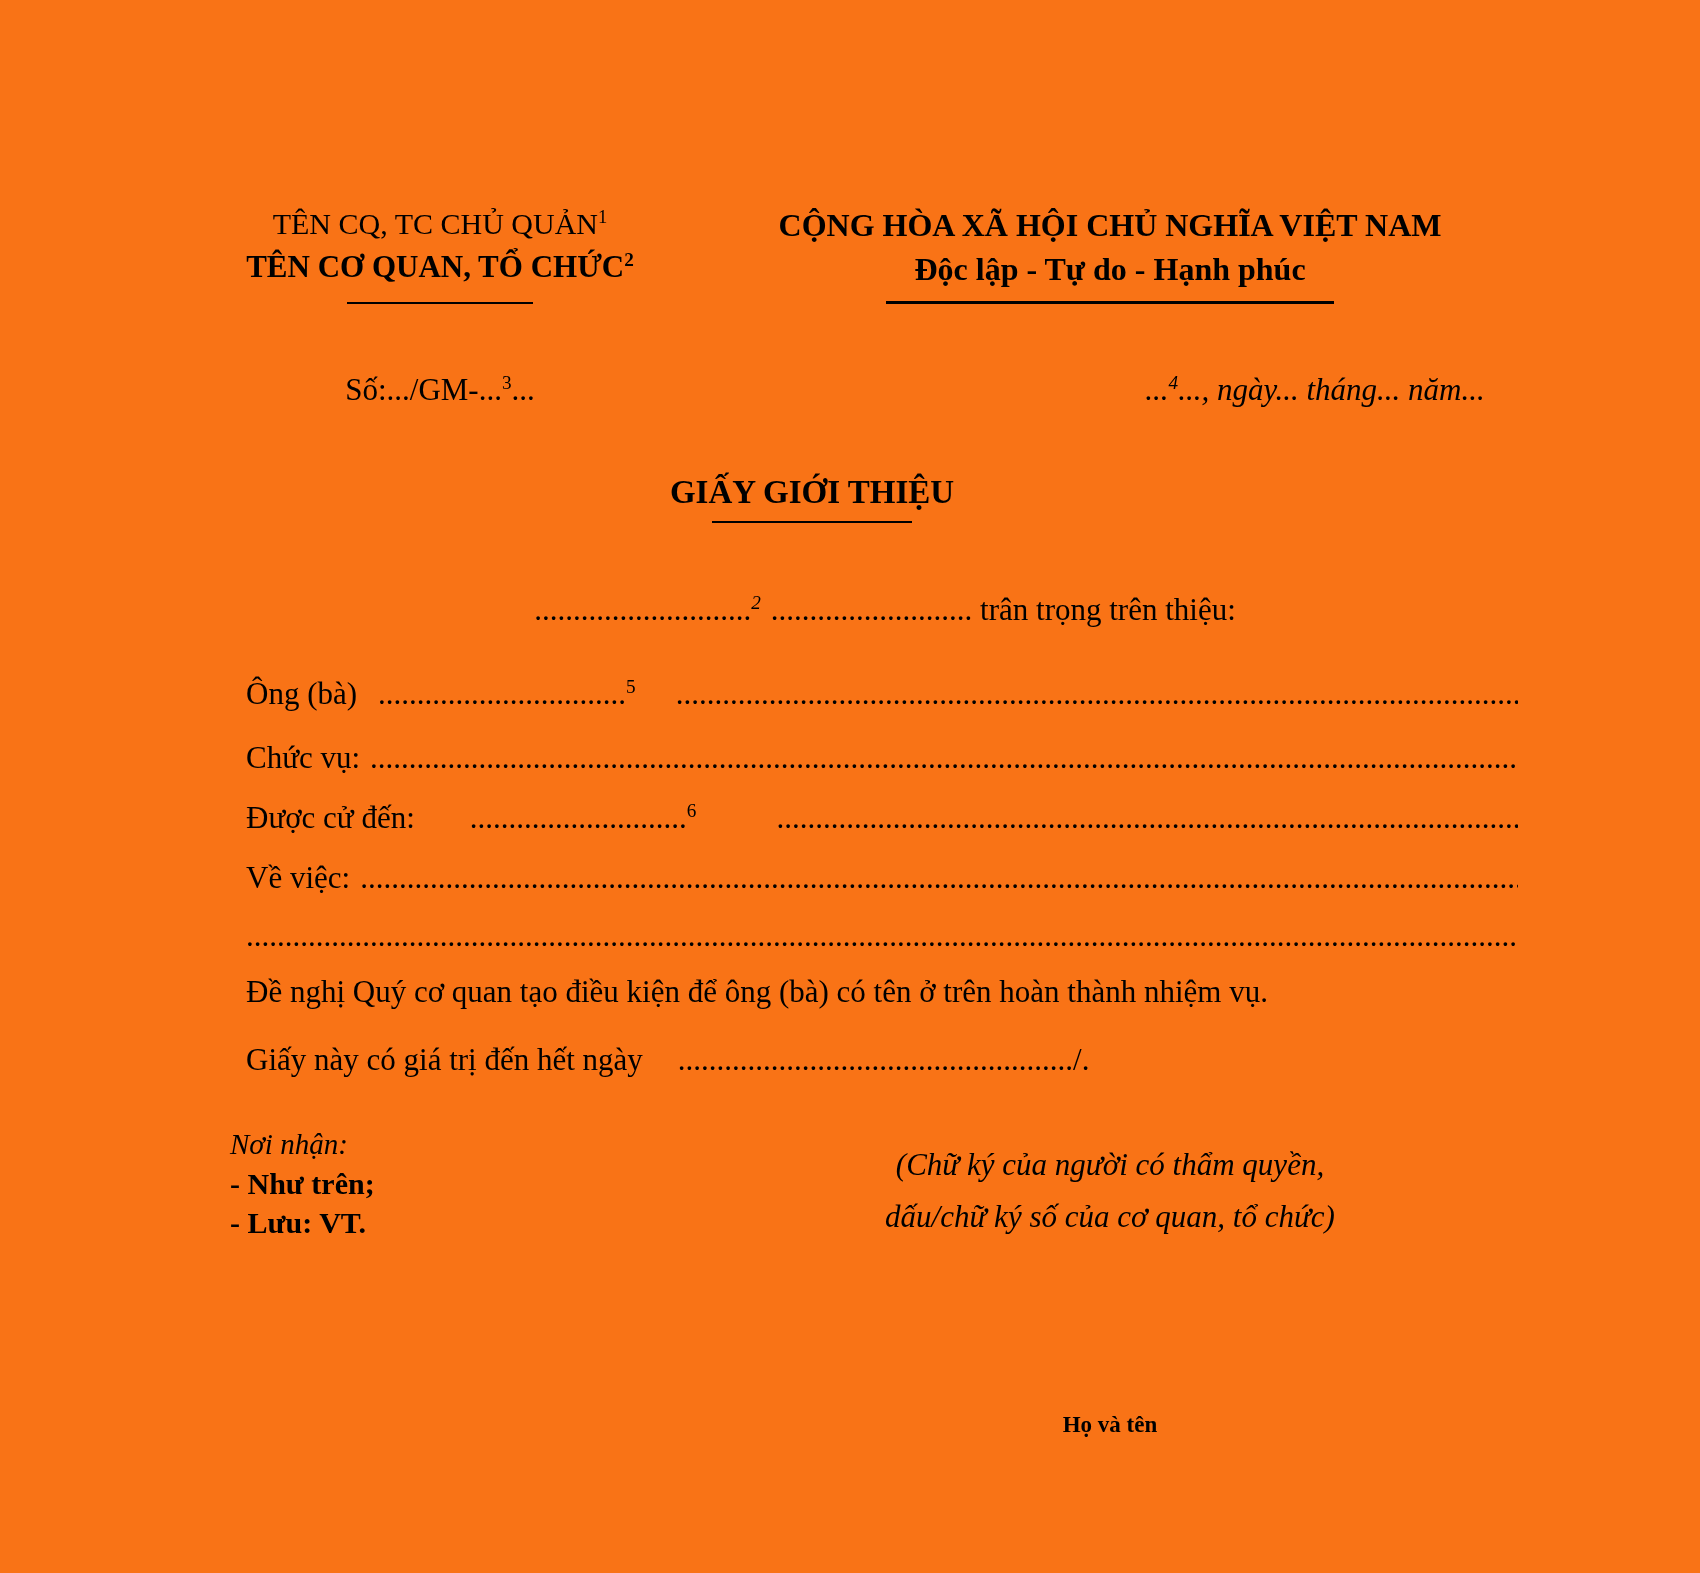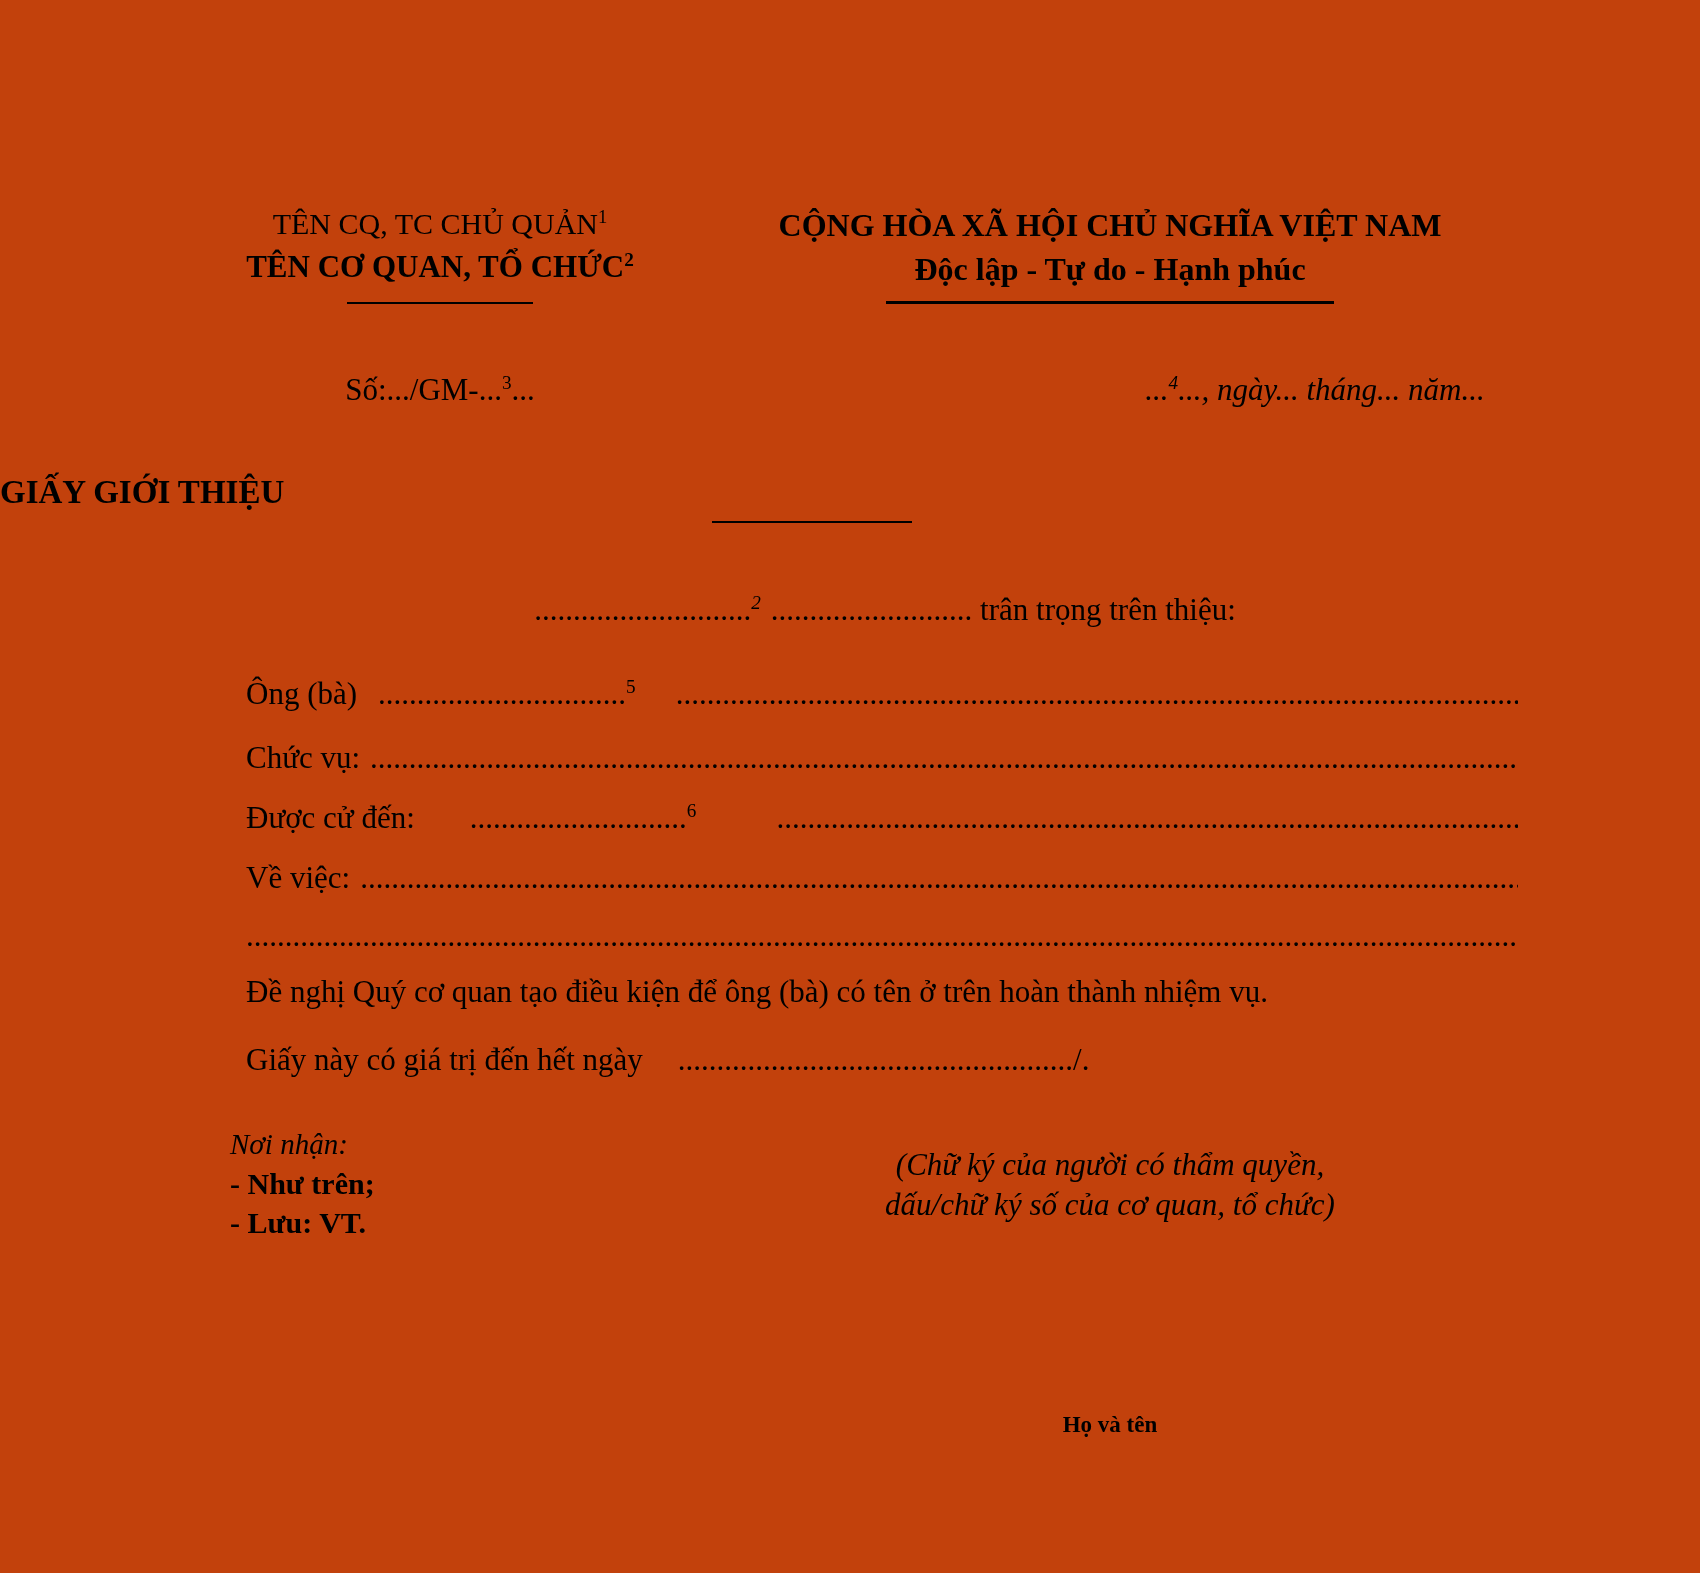--- a/index.html
+++ b/index.html
@@ -4,21 +4,21 @@
 <style>
   html, body {
     margin: 0;
     padding: 0;
     background: #e8e8e8;
   }
   .page {
     position: relative;
     width: 1700px;
     height: 1573px;
-    background: #c2410c;
+    background: #f97316;
     color: #000000;
     font-family: "Liberation Serif", "DejaVu Serif", serif;
     overflow: hidden;
   }
   .abs { position: absolute; }
 
   
   .hdr-left {
     left: 160px; top: 204px; width: 560px;
     text-align: center;
@@ -41,20 +41,21 @@
   }
   .date-line {
     left: 1020px; top: 368px; width: 590px;
     text-align: center; font-size: 31px; line-height: 44px;
     font-style: italic;
   }
 
   
   .doc-title {
     left: 0; top: 470px; width: 1624px;
+    text-align: center;
   }
   .doc-title .t { font-size: 33px; font-weight: bold; line-height: 44px; }
   .rule-title { width: 200px; border-top: 2px solid #000; margin: 7px auto 0 auto; }
 
   
   .intro {
     left: 70px; top: 588px; width: 1630px;
     text-align: center; font-size: 31px; line-height: 44px;
     white-space: nowrap;
   }
@@ -92,21 +93,21 @@
   }
   .noi-nhan .nn-title { font-size: 29px; font-style: italic; line-height: 40px; }
   .noi-nhan .nn-item  { font-size: 30px; font-weight: bold; line-height: 39px; }
 
   .signer {
     left: 770px; top: 1128px; width: 680px;
     text-align: center;
   }
   .signer .sg-title { font-size: 31px; font-weight: bold; line-height: 42px; }
   .signer .sg-note1 { font-size: 31px; font-style: italic; line-height: 40px; margin-top: 17px; }
-  .signer .sg-note2 { font-size: 31px; font-style: italic; line-height: 40px; margin-top: 0; }
+  .signer .sg-note2 { font-size: 31px; font-style: italic; line-height: 40px; margin-top: 12px; }
 
   .signer-name {
     left: 770px; top: 1404px; width: 680px;
     text-align: center; font-size: 23px; font-weight: bold; line-height: 42px;
   }
 </style>
 </head>
 <body>
 
 <div class="page">

